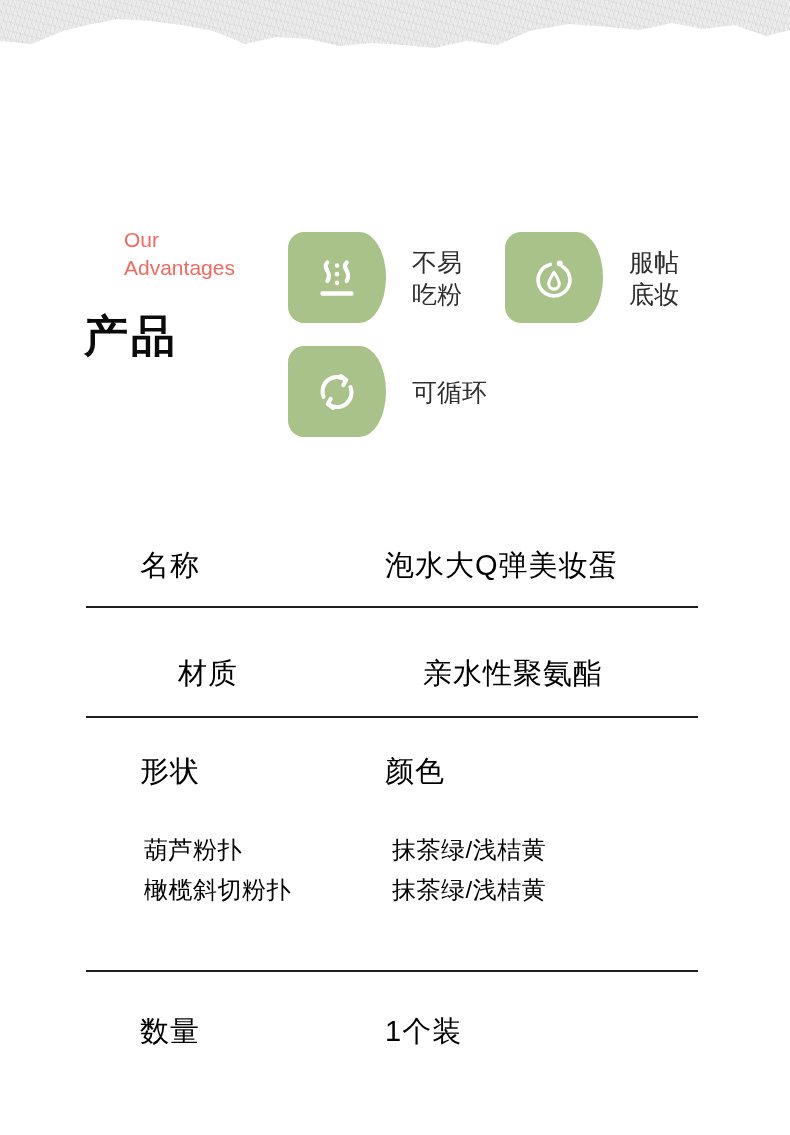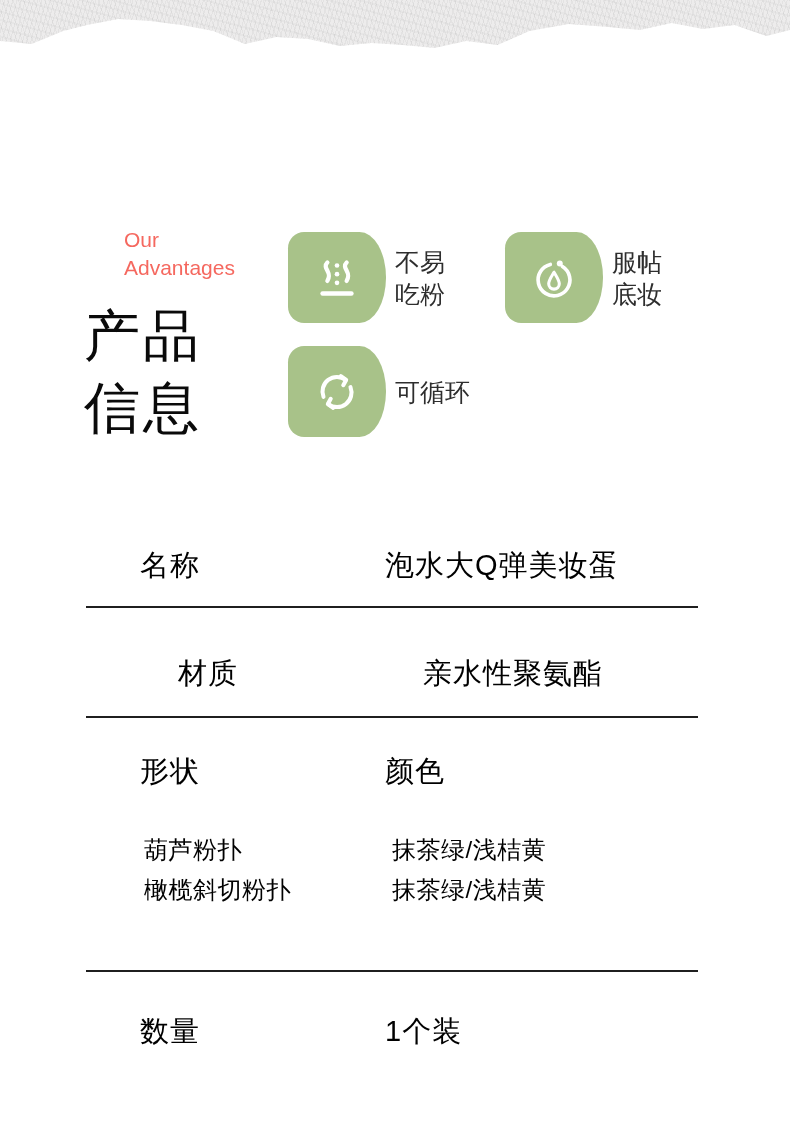--- a/index.html
+++ b/index.html
@@ -21,26 +21,26 @@
     clip-path: polygon(0 0,100% 0,100% 30px,97% 36px,93% 25px,89% 29px,85% 23px,81% 30px,77% 27px,72% 24px,67% 31px,63% 45px,59% 41px,55% 48px,51% 45px,47% 43px,43% 46px,39% 39px,35% 37px,31% 44px,27% 31px,23% 25px,19% 21px,15% 19px,11% 25px,8% 31px,4% 44px,0 41px);
   }
 
   
   .advantages {
     position:absolute; left:84px; top:226px;
     font-size:21px; line-height:28px; font-weight:400;
   }
   .page-title {
     position:absolute; left:84px; top:300px;
-    font-size:56px; line-height:72px; font-weight:400;
+    font-size:44px; line-height:72px; font-weight:700;
     color:#0a0a0a; letter-spacing:3px;
   }
 
   
-  .badge-group { position:absolute; display:flex; align-items:center; gap:9px; height:91px; }
+  .badge-group { position:absolute; display:flex; align-items:center; gap:26px; height:91px; }
   .bg1 { left:288px; top:232px; }
   .bg2 { left:505px; top:232px; }
   .bg3 { left:288px; top:346px; }
   .bg4 { left:505px; top:346px; }
   .badge-tile {
     width:98px; height:91px; flex:0 0 98px;
     display:flex; align-items:center; justify-content:center;
     border-radius:22px 36px 36px 22px / 22px 62px 62px 22px;
   }
   .badge-tile svg { display:block; }
@@ -79,21 +79,20 @@
 
   <div class="torn-header"></div>
 
   <div class="advantages" style="color:#f5685f;margin-left:40px;">
     <div>Our</div>
     <div>Advantages</div>
   </div>
 
   <div class="page-title">
     <div>产品</div>
-    <div>信息</div>
   </div>
 
   <div class="badge-group bg1">
     <div class="badge-tile" style="background:#a8c289;">
       <span>
         <svg width="54" height="54" viewBox="0 0 56 56" fill="none">
           <path d="M18 12 C12 18 24 22 18 31" stroke="#fff" stroke-width="4.4" stroke-linecap="round"></path>
           <path d="M38 12 C32 18 44 22 38 31" stroke="#fff" stroke-width="4.4" stroke-linecap="round"></path>
           <circle cx="28" cy="15" r="2.4" fill="#fff"></circle>
           <circle cx="28" cy="24" r="2.4" fill="#fff"></circle>

